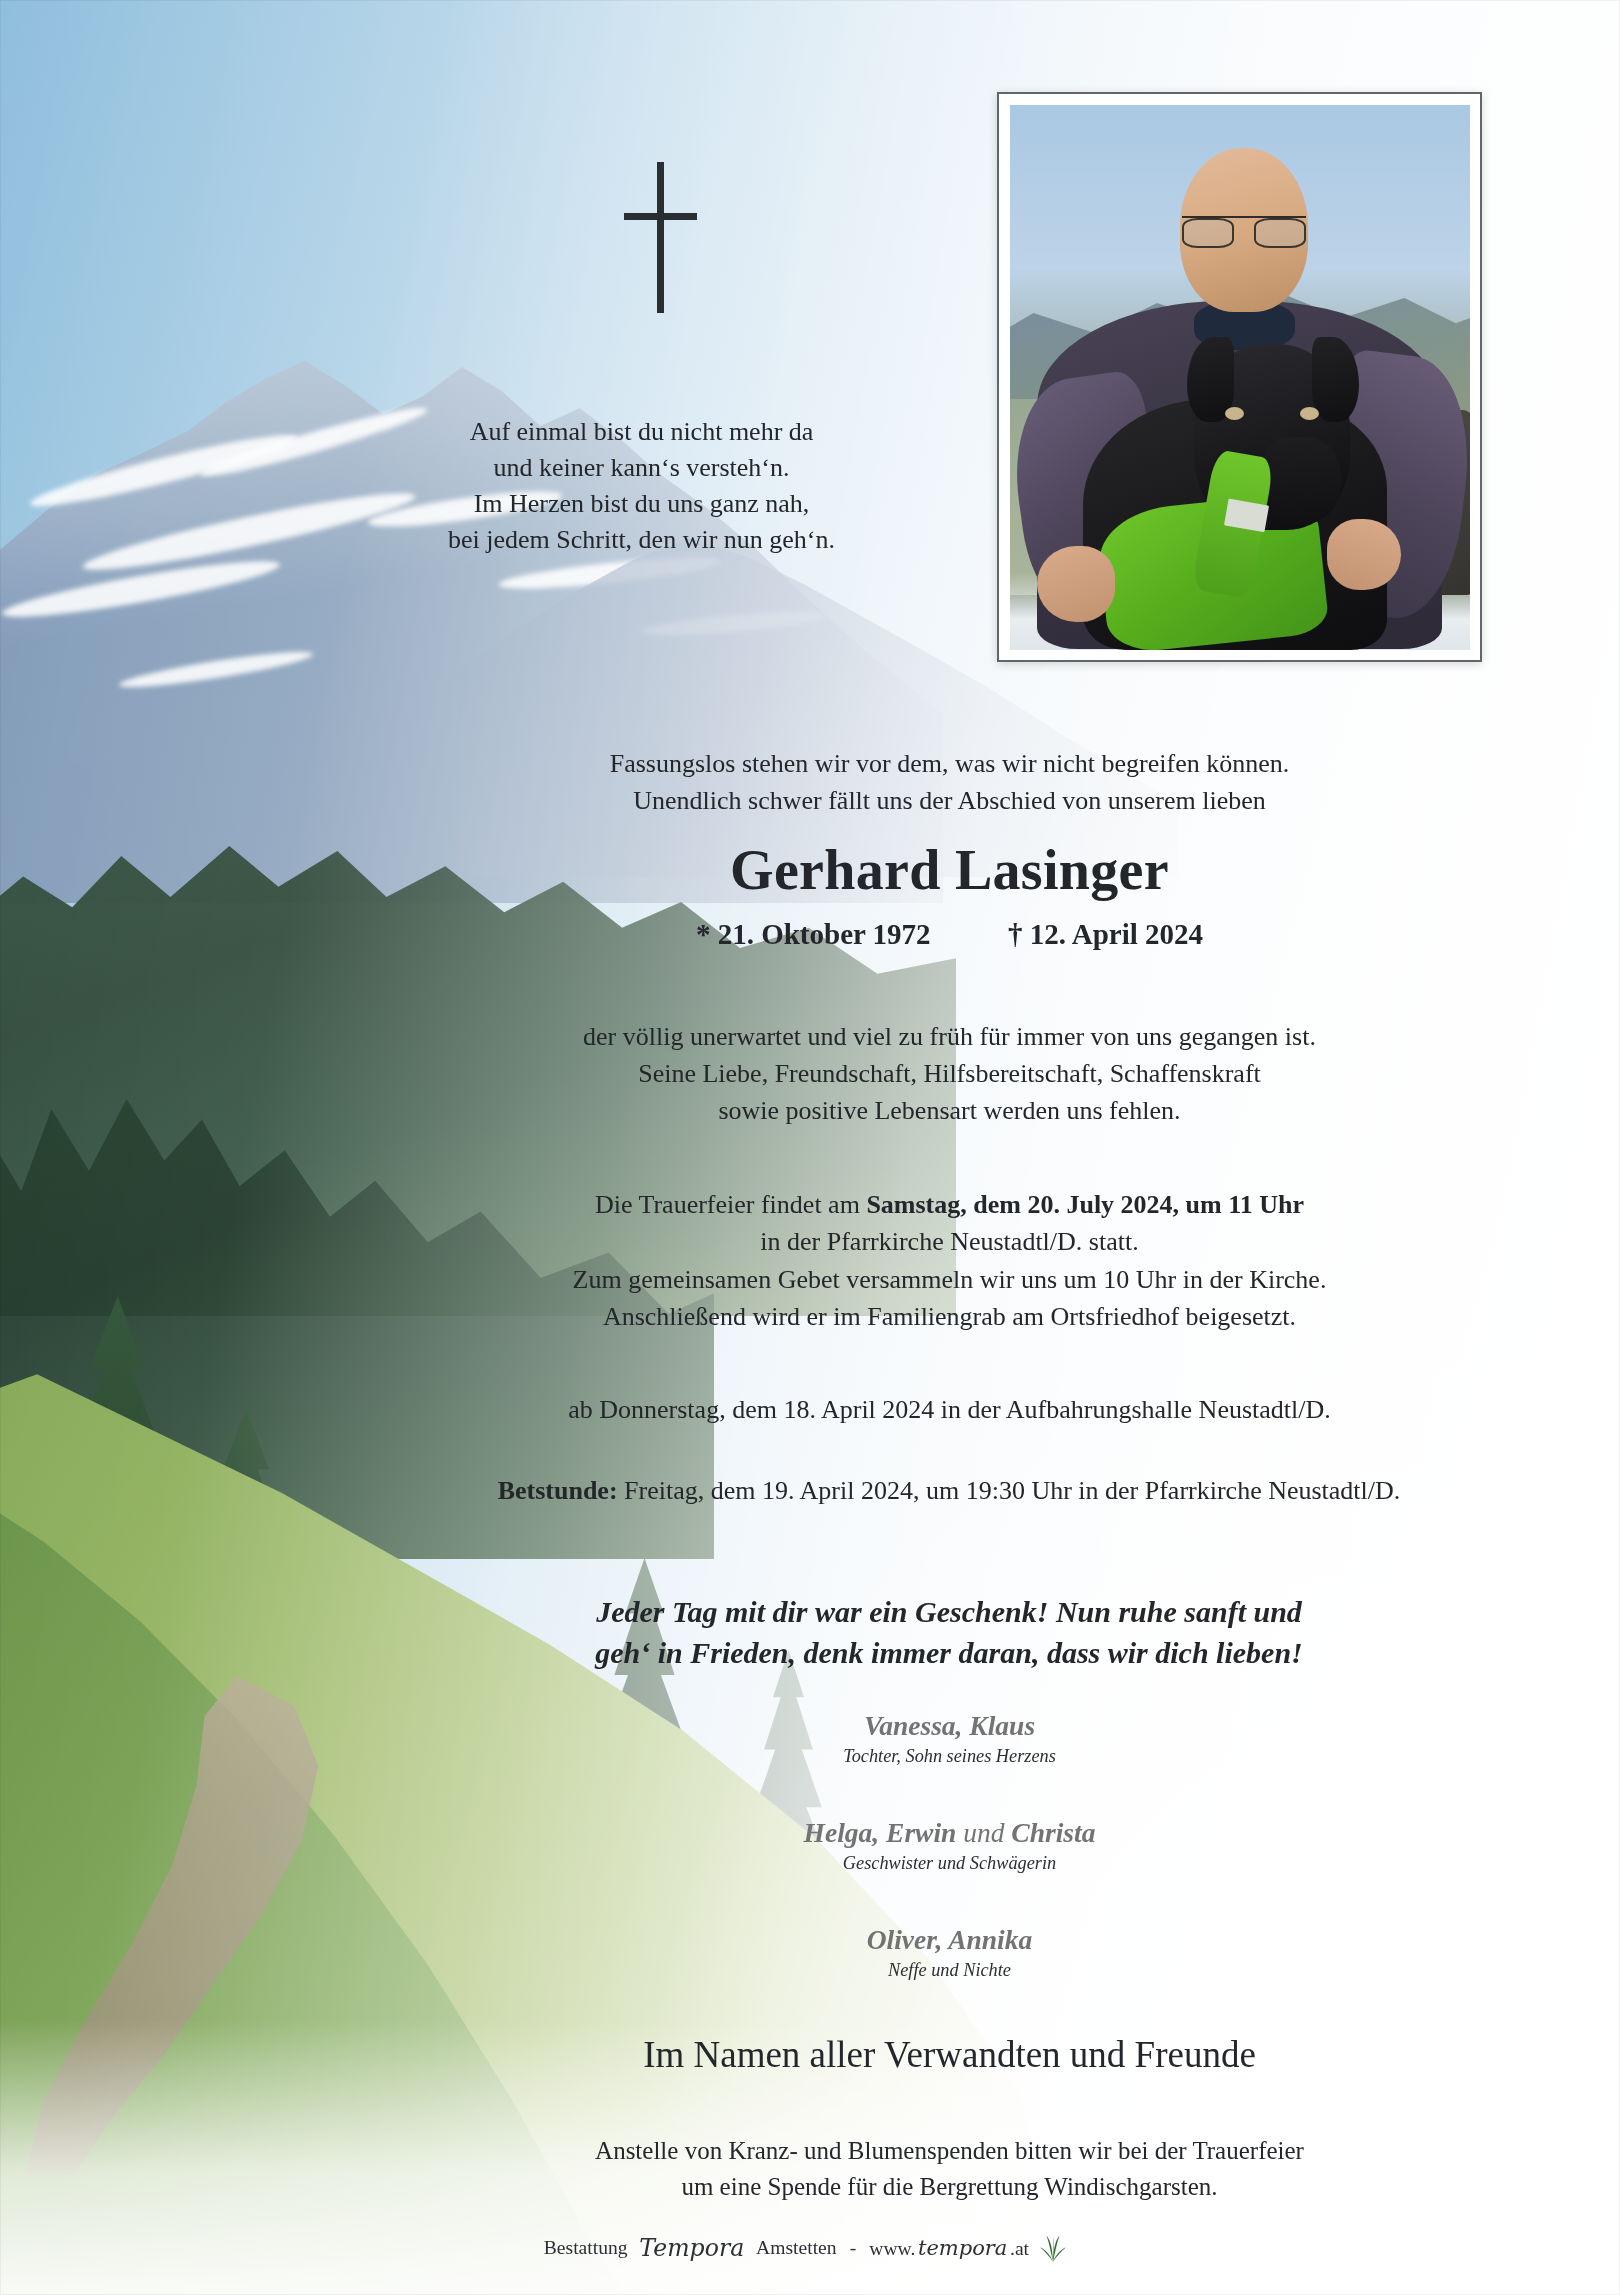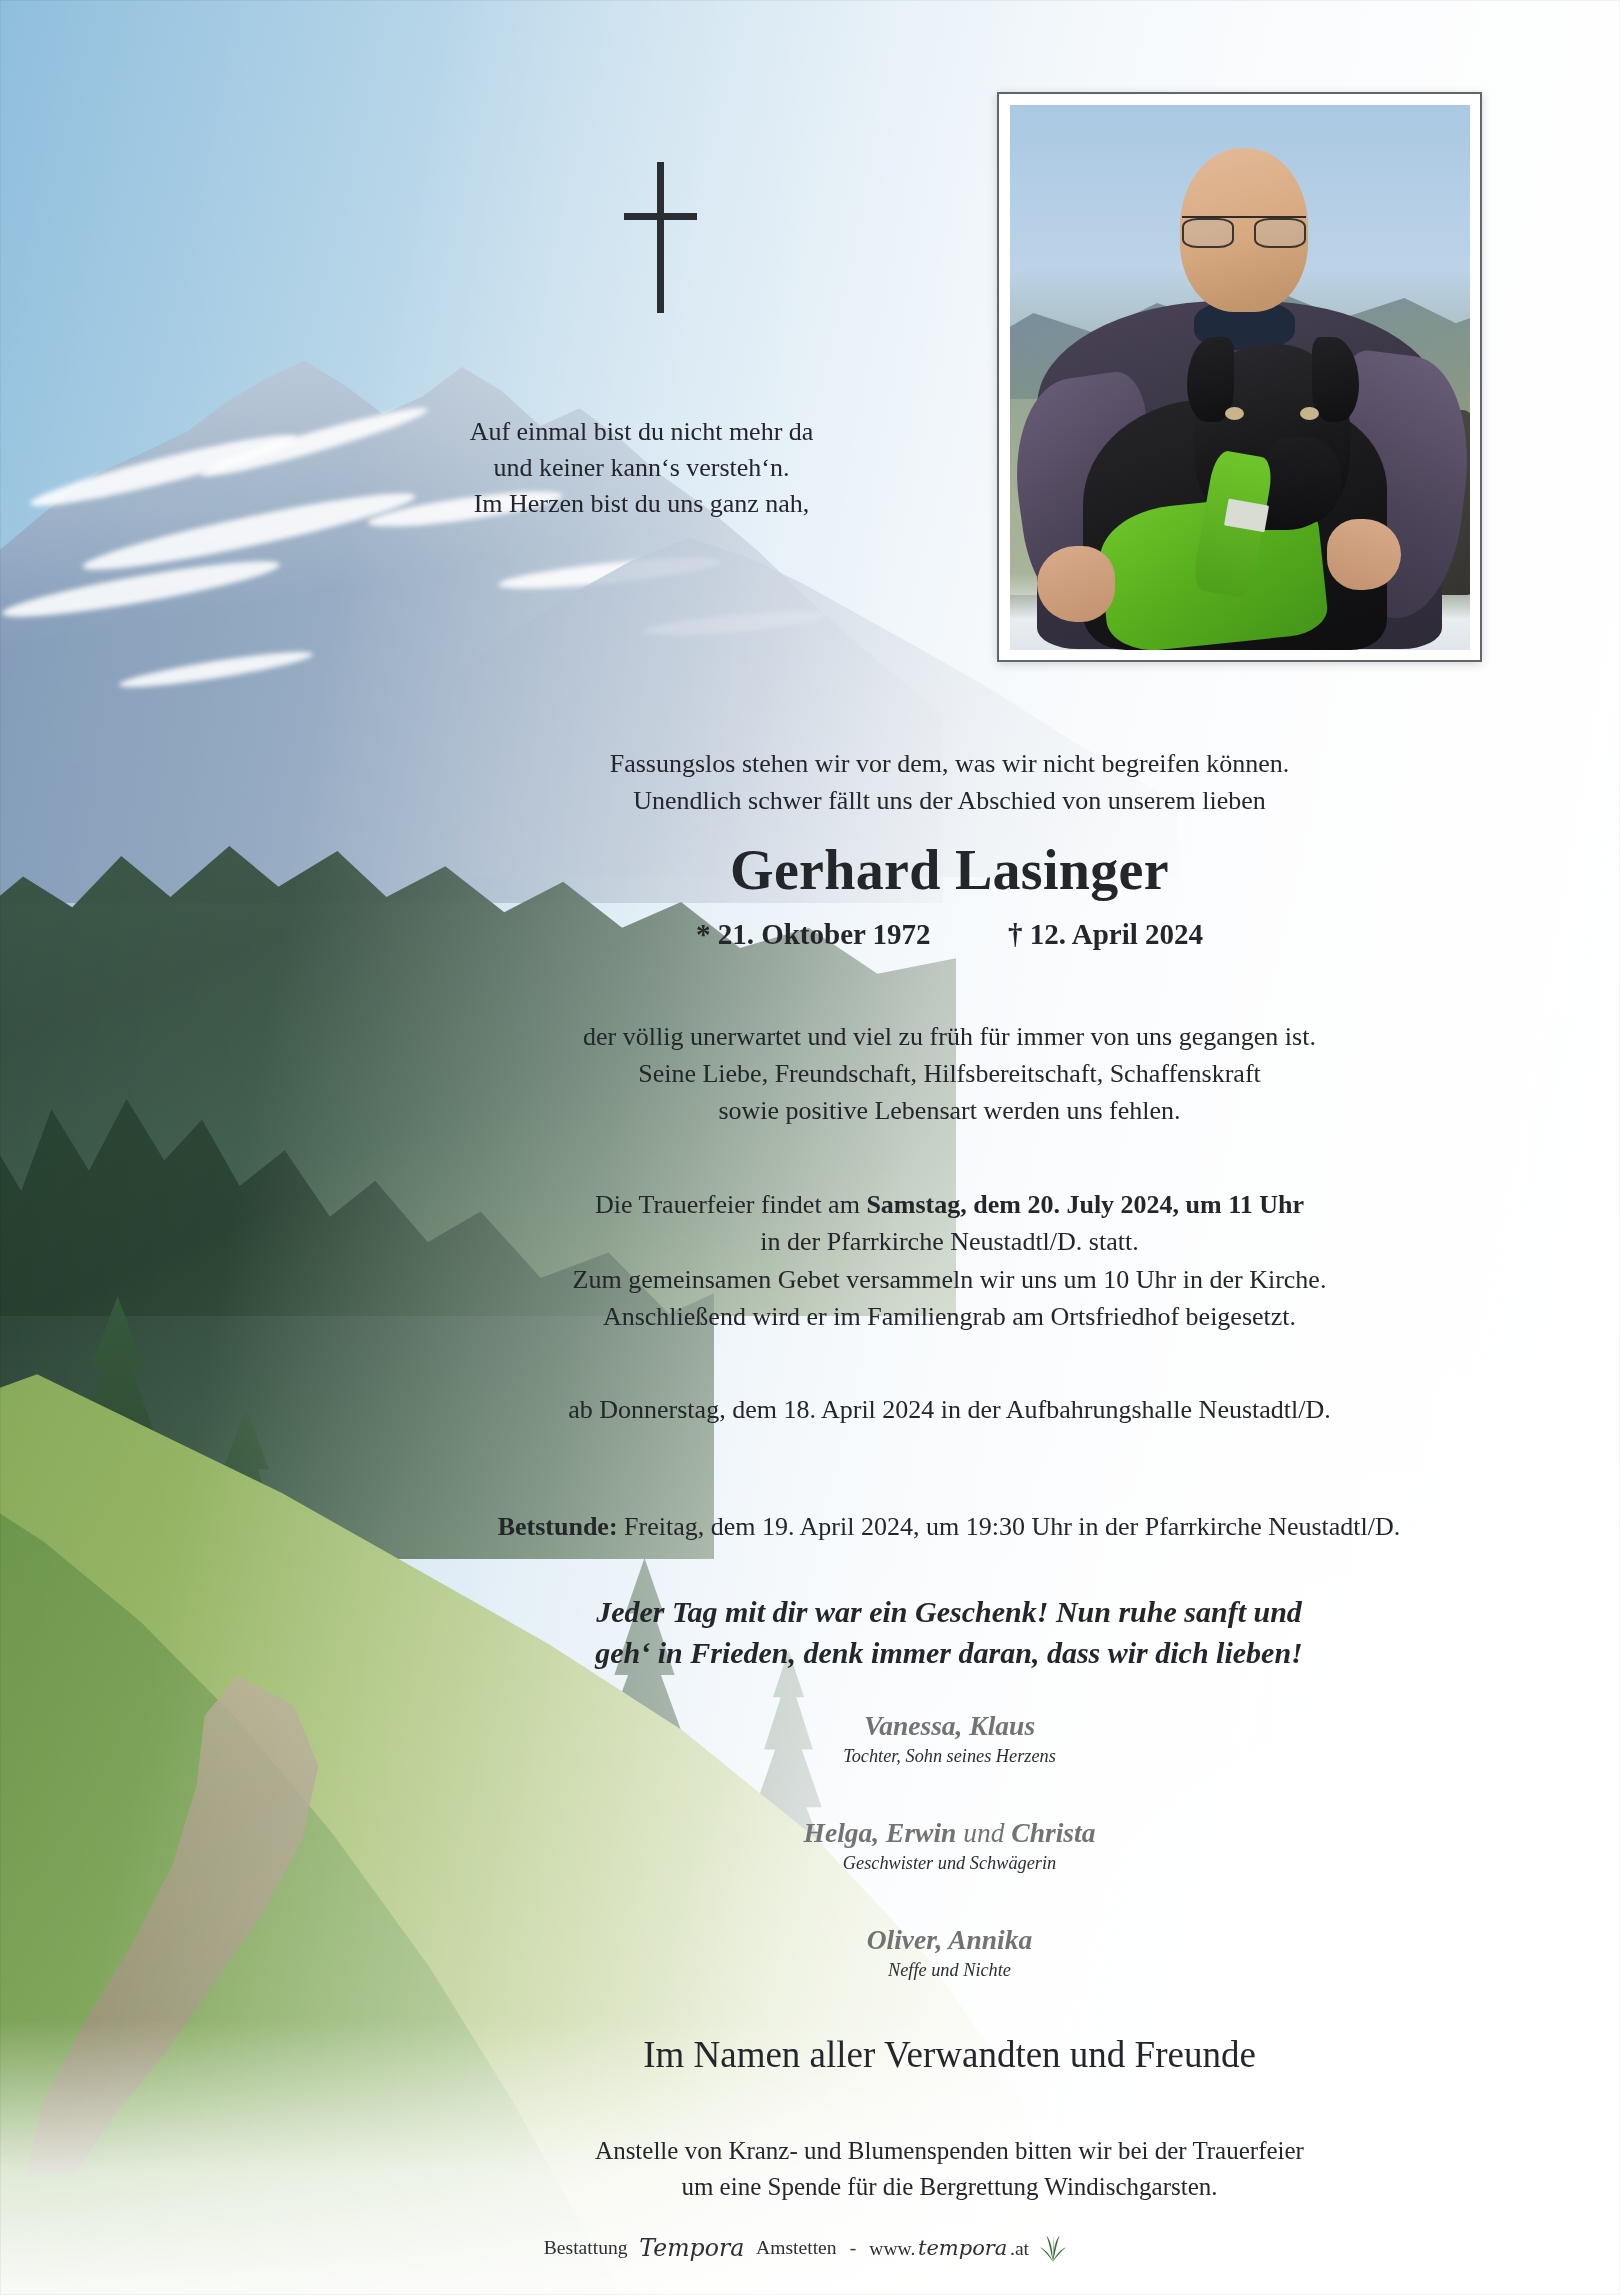--- a/index.html
+++ b/index.html
@@ -381,21 +381,21 @@
     line-height: 1.44;
   }
 
   #para-viewing {
     top: 1391px; left: 393px; width: 1113px;
     font-size: 26px;
     line-height: 1.44;
   }
 
   #para-vigil {
-    top: 1510px; left: 314px; width: 1270px;
+    top: 1474px; left: 314px; width: 1270px;
     font-size: 26px;
   }
 
   #verse-closing {
     top: 1592px; left: 458px; width: 982px;
     font-size: 30px;
     font-weight: bold;
     font-style: italic;
     line-height: 1.36;
   }
@@ -522,20 +522,21 @@
       <div class="pp-harness-buckle"></div>
       <div class="pp-hand-l"></div>
       <div class="pp-hand-r"></div>
     </div>
   </div>
 
   <div class="txt" id="verse-top">
     <div>Auf einmal bist du nicht mehr da</div>
     <div>und keiner kann‘s versteh‘n.</div>
     <div>Im Herzen bist du uns ganz nah,</div>
+    <div>bei jedem Schritt, den wir nun geh‘n.</div>
   </div>
 
   <div class="txt" id="intro">
     <div>Fassungslos stehen wir vor dem, was wir nicht begreifen können.</div>
     <div>Unendlich schwer fällt uns der Abschied von unserem lieben</div>
   </div>
 
   <div class="txt" id="name">Gerhard Lasinger</div>
 
   <div class="txt" id="dates">

